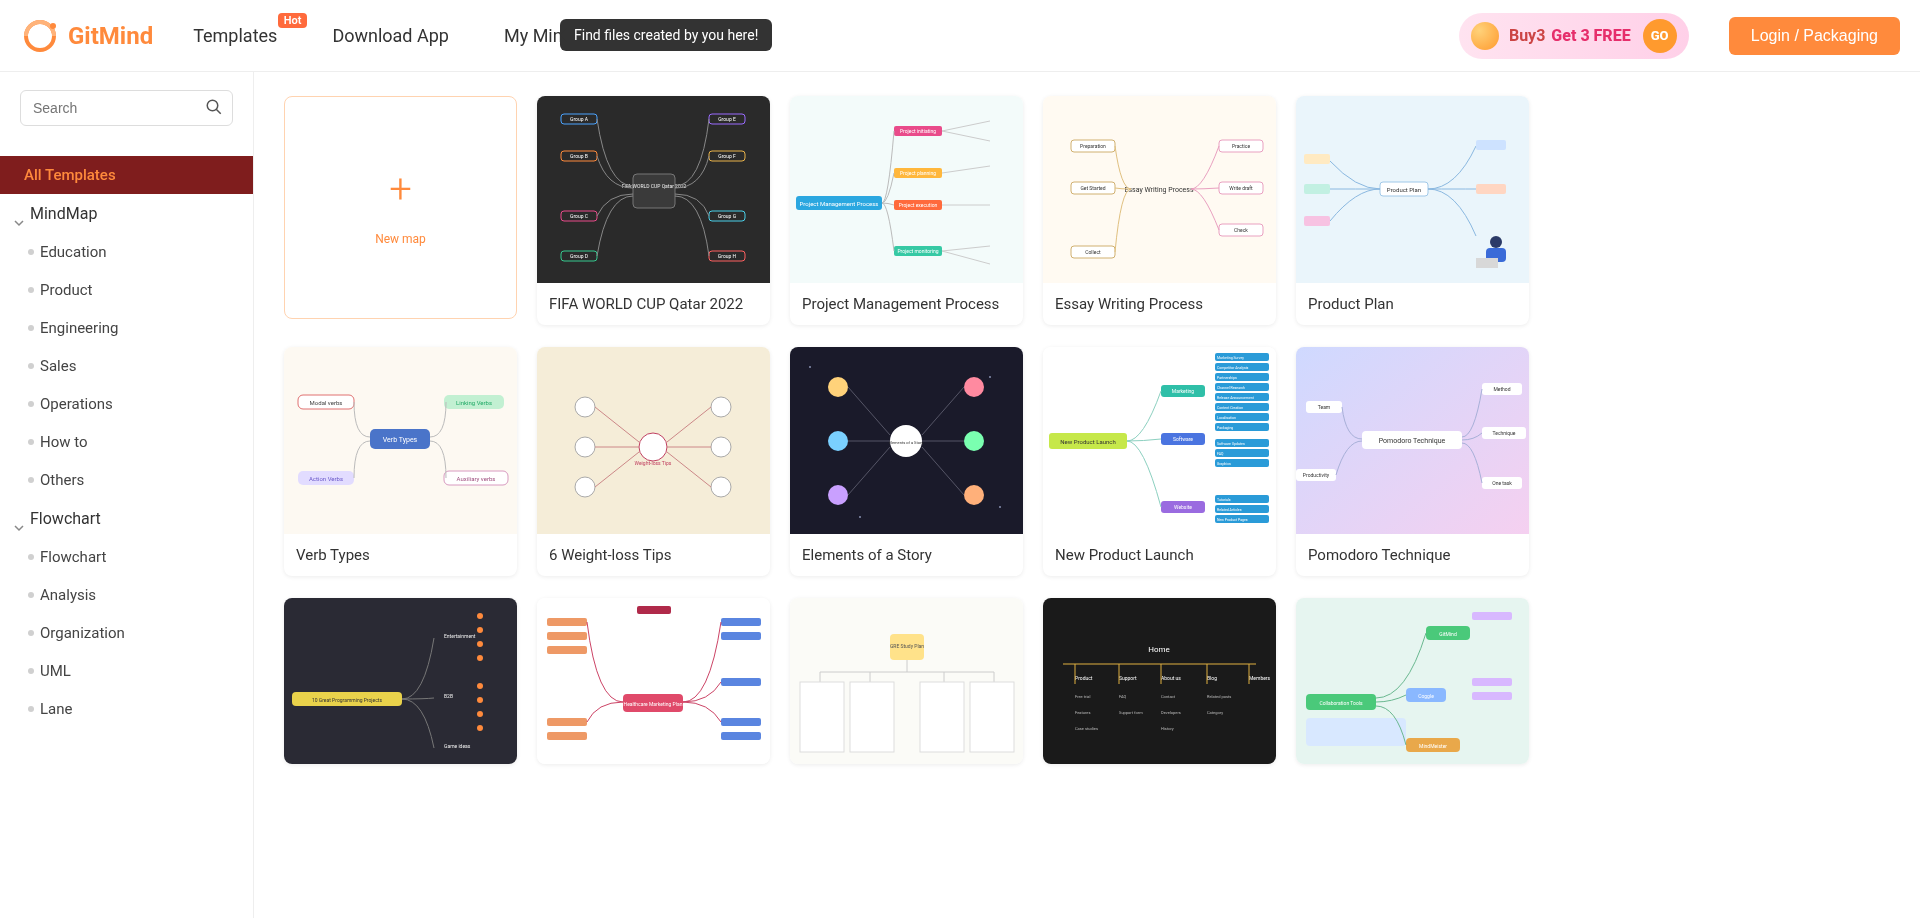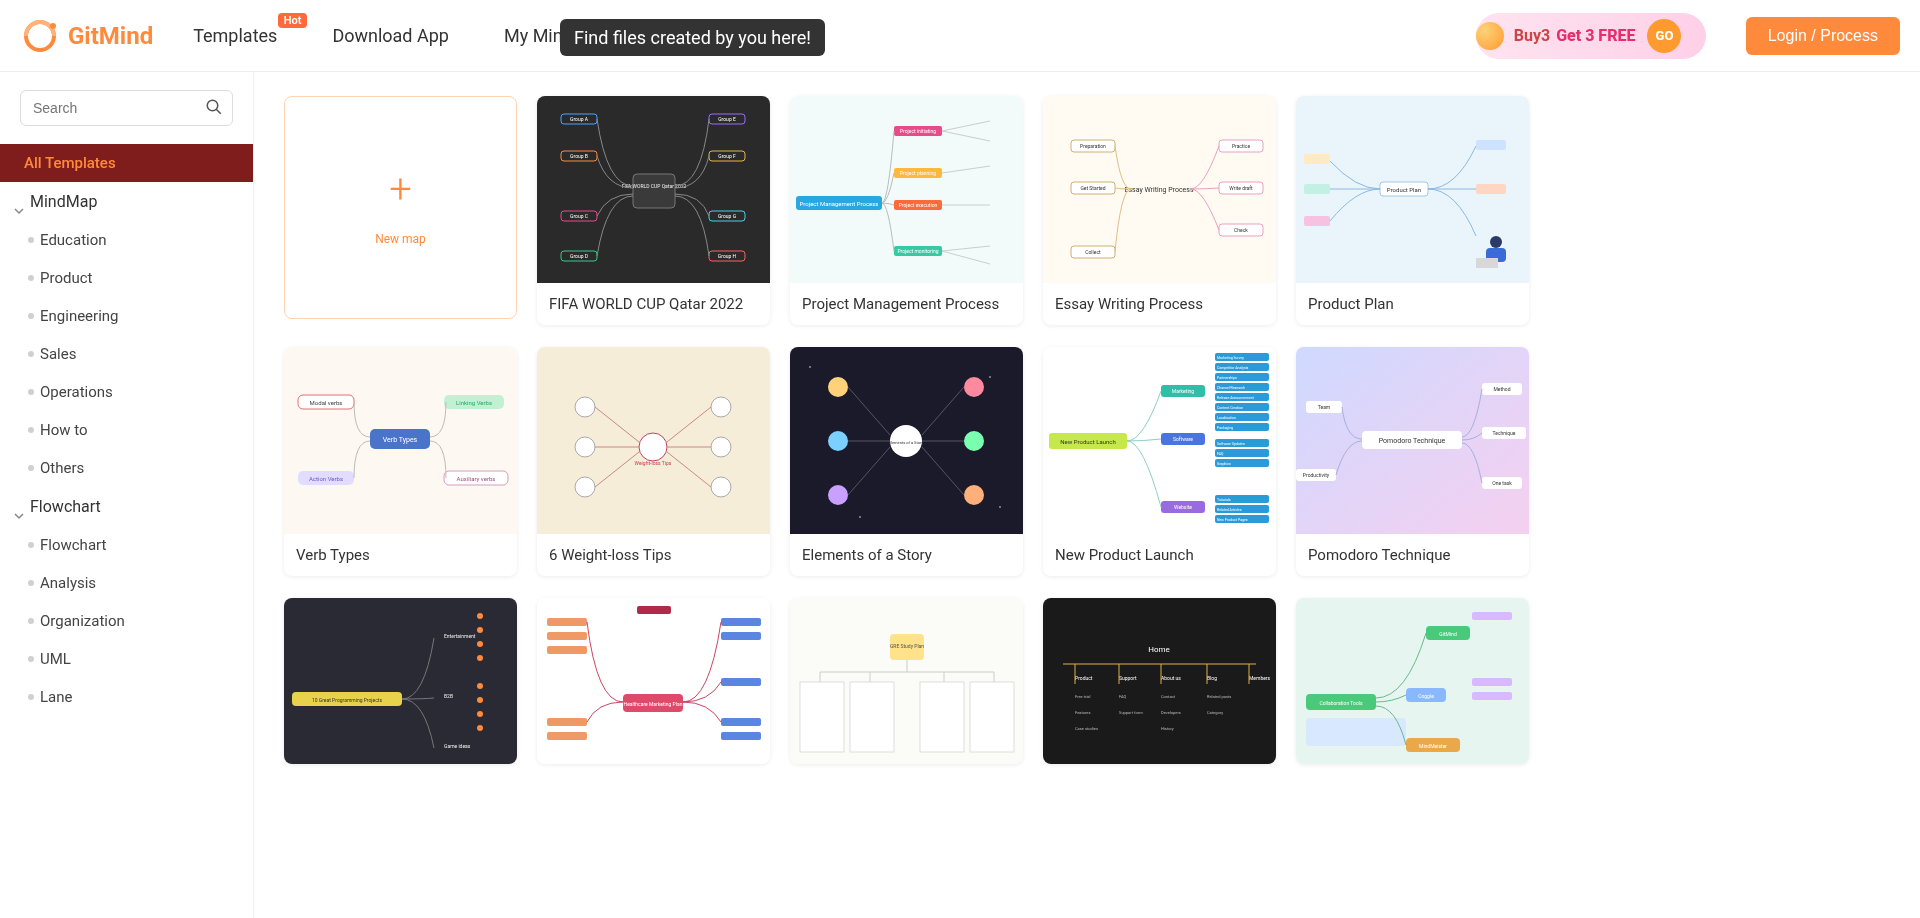--- a/index.html
+++ b/index.html
@@ -6,37 +6,37 @@
 body { font-family: -apple-system, BlinkMacSystemFont, "Segoe UI", Roboto, sans-serif; background: #fff; color: #333; overflow-x: hidden; }
 
 
 .header { height: 72px; display: flex; align-items: center; padding: 0 20px; border-bottom: 1px solid #eee; position: relative; }
 .logo-wrap { display: flex; align-items: center; gap: 8px; margin-right: 40px; }
 .logo-glyph { width: 40px; height: 40px; position: relative; }
 .logo-text { font-size: 24px; font-weight: 700; color: #ff8a3c; }
 .nav { display: flex; align-items: center; gap: 55px; }
 .nav-item { position: relative; font-size: 18px; color: #333; cursor: pointer; }
 .badge-hot { position: absolute; top: -12px; right: -30px; background: #ff6a3c; color: #fff; font-size: 11px; padding: 1px 6px; border-radius: 4px; font-weight: 600; }
-.tooltip-bubble { position: absolute; left: 560px; top: 19px; background: #333; color: #fff; padding: 8px 14px; border-radius: 6px; font-size: 18px; white-space: nowrap; z-index: 10; }
+.tooltip-bubble { position: absolute; left: 560px; top: 19px; background: #333; color: #fff; padding: 8px 14px; border-radius: 6px; font-size: 14px; white-space: nowrap; z-index: 10; }
 .tooltip-bubble::before { content:""; position:absolute; left:-7px; top:50%; transform:translateY(-50%); border:7px solid transparent; border-right-color:#333; }
 .header-right { margin-left: auto; display: flex; align-items: center; gap: 40px; }
-.promo { width: 230px; height: 46px; background: linear-gradient(90deg,#ffe3f0,#ffd0e8); border-radius: 24px; display: flex; align-items: center; gap: 6px; position: relative; }
+.promo { width: 230px; height: 46px; background: linear-gradient(90deg,#ffe3f0,#ffd0e8); border-radius: 24px; display: flex; align-items: center; justify-content: center; gap: 6px; position: relative; }
 .promo-text1 { color:#c44; font-weight:700; font-size:16px;}
 .promo-text2 { color:#e62e6b; font-weight:800; font-size:16px;}
 .promo-go { width:34px; height:34px; border-radius:50%; background:#ff9a2e; color:#fff; display:flex; align-items:center; justify-content:center; font-weight:800; font-size:13px; margin-left:6px;}
 .promo-orb { width:28px; height:28px; border-radius:50%; background: radial-gradient(circle at 30% 30%, #ffd27a, #ff9a2e); margin-right:4px;}
 .login-btn { background:#ff8a3c; color:#fff; border:none; padding:10px 22px; font-size:16px; border-radius:6px; cursor:pointer; font-weight:500;}
 
 
 .layout { display:flex; height: calc(100vh - 72px); }
 .sidebar { width:254px; border-right:1px solid #eee; padding:18px 0; overflow-y:auto; }
 .main { flex:1; padding:24px 18px 0 30px; overflow-y:auto; }
 
 
-.search-wrap { margin: 0 20px 18px; position:relative; }
+.search-wrap { margin: 0 20px 30px; position:relative; }
 .search-input { width:100%; height:36px; border:1px solid #ddd; border-radius:6px; padding:0 36px 0 12px; font-size:14px; outline:none;}
 .search-icon { position:absolute; right:10px; top:8px; color:#555; }
 .cat-item, .sub-item { display:block; padding:10px 24px; font-size:15px; cursor:pointer; color:#333;}
 .cat-item.active { background:#7f1d1d; color:#ff8a3c; font-weight:500; padding-left:24px;}
 .cat-head { display:flex; align-items:flex-end; padding:10px 14px; font-size:16px; cursor:pointer; color:#333; gap:6px;}
 .chev { width:10px; height:10px; display:inline-block; }
 .sub-item { padding-left:40px; position:relative; color:#444;}
 .sub-item::before { content:""; position:absolute; left:28px; top:50%; width:6px; height:6px; border-radius:50%; background:#d0d0d0; transform:translateY(-50%);}
 
 
@@ -82,21 +82,21 @@
 
   <div class="tooltip-bubble">Find files created by you here!</div>
 
   <div class="header-right">
     <div class="promo">
       <div class="promo-orb"></div>
       <span class="promo-text1">Buy3</span>
       <span class="promo-text2">Get 3 FREE</span>
       <span class="promo-go">GO</span>
     </div>
-    <button class="login-btn">Login / Process</button>
+    <button class="login-btn">Login / Packaging</button>
   </div>
 </div>
 
 <div class="layout">
 
   <div class="sidebar">
     <div class="search-wrap">
       <input class="search-input" placeholder="Search" style="">
       <span class="search-icon">
         <svg width="18" height="18" viewBox="0 0 24 24" fill="none" stroke="#555" stroke-width="2">

